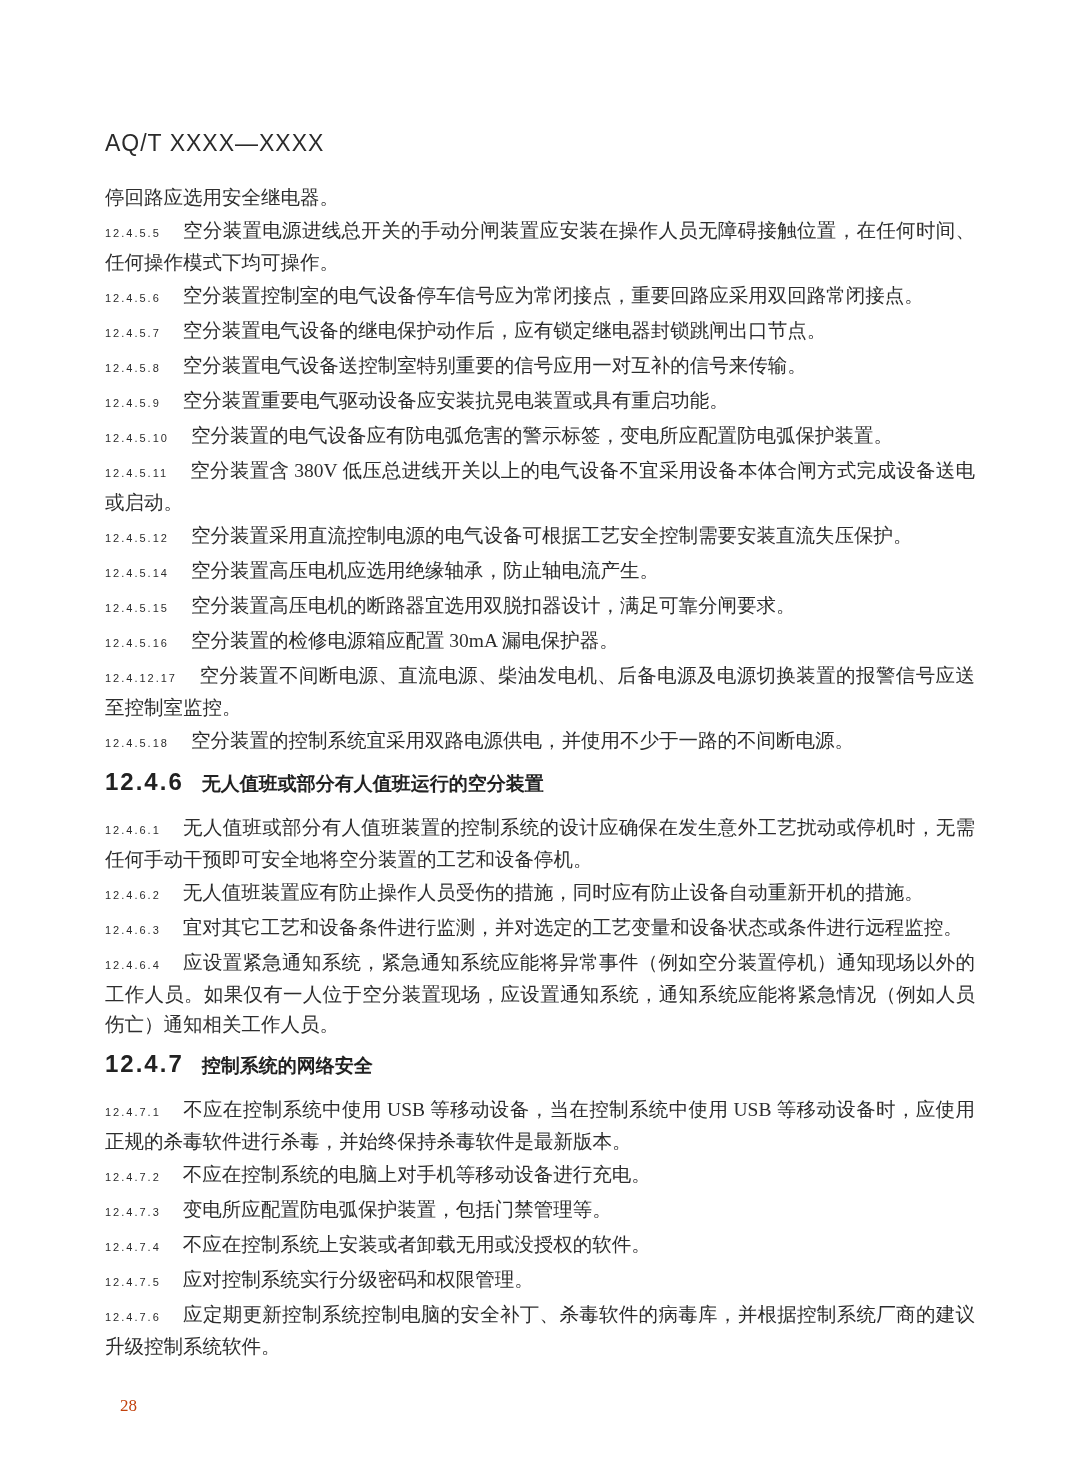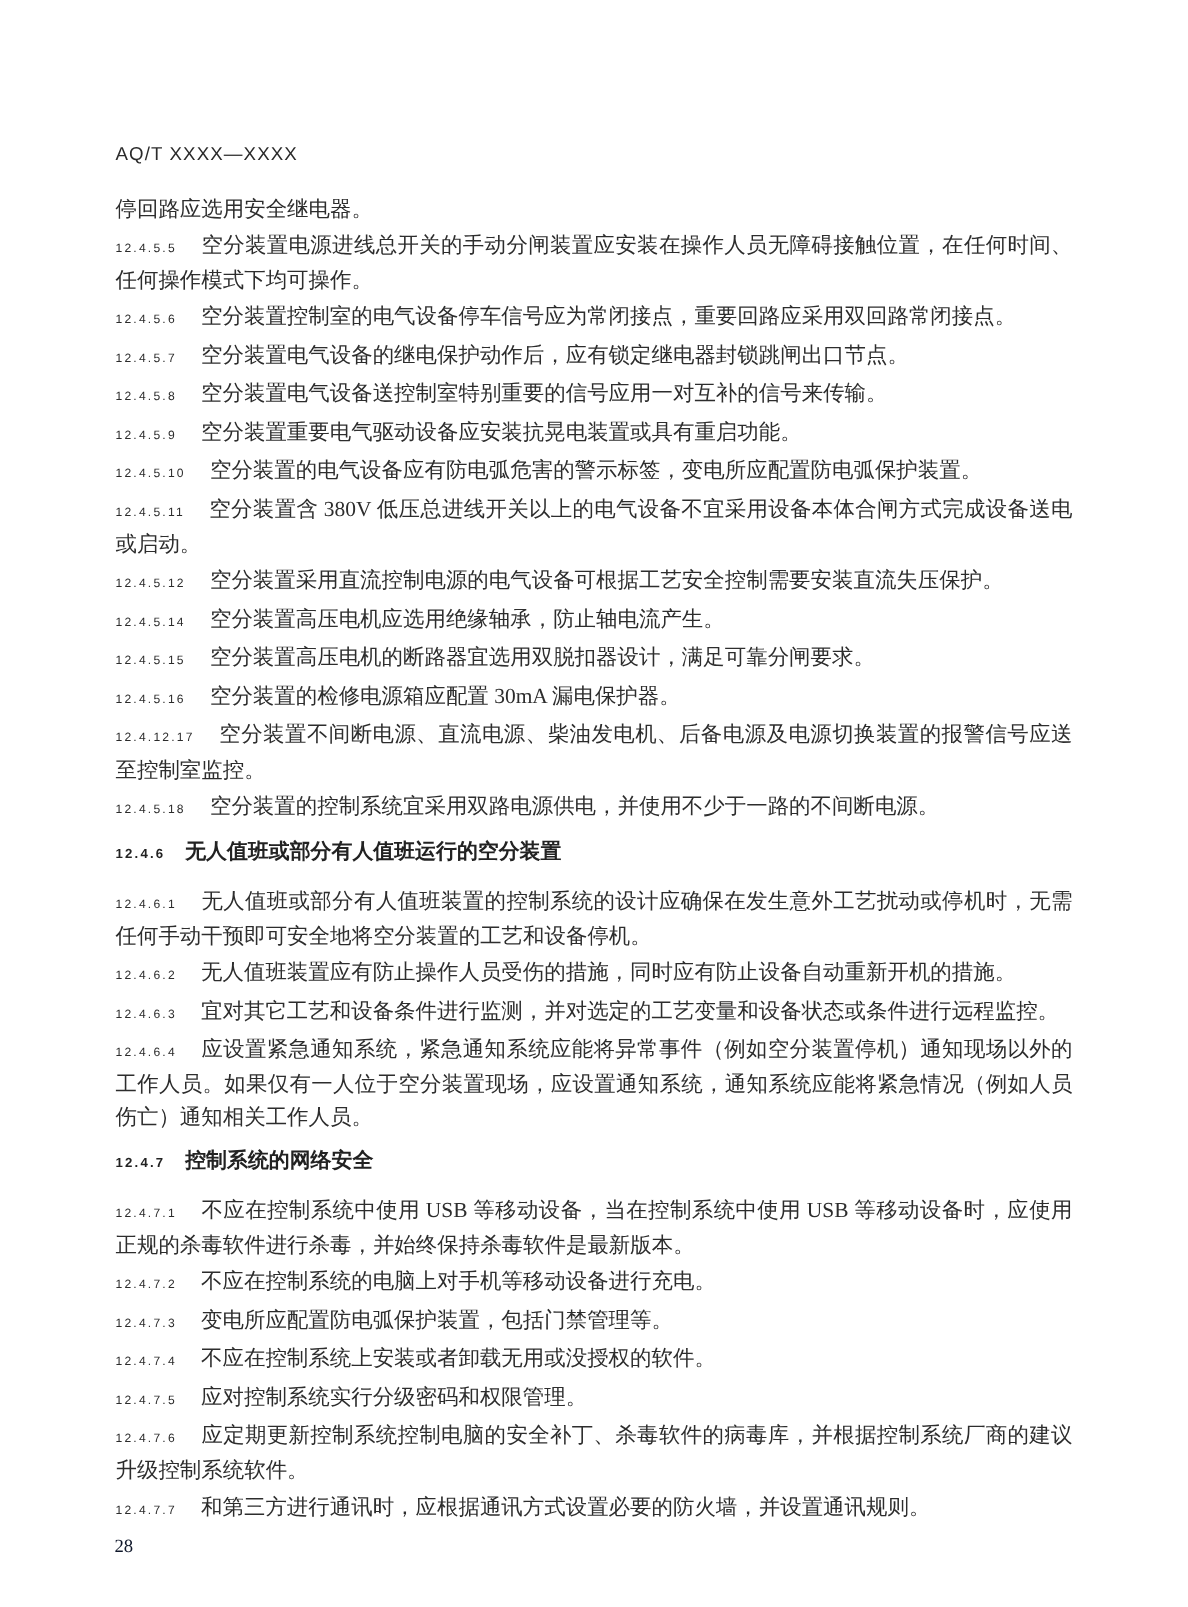--- a/index.html
+++ b/index.html
@@ -18,21 +18,21 @@
   .page {
     box-sizing: border-box;
     width: 1080px;
     height: 1461px;
     padding: 130px 105px 0 105px;
     position: relative;
     overflow: hidden;
   }
   .doc-header {
     font-family: "Liberation Sans", "DejaVu Sans", sans-serif;
-    font-size: 17px;
+    font-size: 23px;
     letter-spacing: 1px;
     color: #2b2b2b;
     margin-bottom: 26px;
     white-space: nowrap;
   }
   .doc-body {
     width: 870px;
     font-size: 19.5px;
     line-height: 30px;
     text-align: justify;
@@ -50,31 +50,31 @@
   }
   .num {
     font-family: "Liberation Sans", "DejaVu Sans", sans-serif;
     font-size: 11px;
     letter-spacing: 2px;
     margin-right: 22px;
     color: #2b2b2b;
     white-space: nowrap;
   }
   .heading .num {
-    font-size: 12px;
+    font-size: 24px;
     margin-right: 18px;
     color: #222222;
   }
   .doc-footer {
     position: absolute;
-    left: 104px;
+    left: 120px;
     top: 1396px;
     font-family: "Liberation Serif", "DejaVu Serif", serif;
     font-size: 17px;
-    color: #0f172a;
+    color: #c2410c;
   }
 </style>
 </head>
 <body>
 
 <div class="page">
   <div class="doc-header">AQ/T XXXX—XXXX</div>
 
   <main class="doc-body" id="doc-body">
       <p class="continuation"><span class="txt">停回路应选用安全继电器。</span></p>
@@ -96,17 +96,16 @@
       <p class="clause"><span class="num">12.4.6.2</span><span class="txt">无人值班装置应有防止操作人员受伤的措施，同时应有防止设备自动重新开机的措施。</span></p>
       <p class="clause"><span class="num">12.4.6.3</span><span class="txt">宜对其它工艺和设备条件进行监测，并对选定的工艺变量和设备状态或条件进行远程监控。</span></p>
       <p class="clause"><span class="num">12.4.6.4</span><span class="txt">应设置紧急通知系统，紧急通知系统应能将异常事件（例如空分装置停机）通知现场以外的工作人员。如果仅有一人位于空分装置现场，应设置通知系统，通知系统应能将紧急情况（例如人员伤亡）通知相关工作人员。</span></p>
       <p class="heading"><span class="num">12.4.7</span><span class="txt">控制系统的网络安全</span></p>
       <p class="clause"><span class="num">12.4.7.1</span><span class="txt">不应在控制系统中使用 USB 等移动设备，当在控制系统中使用 USB 等移动设备时，应使用正规的杀毒软件进行杀毒，并始终保持杀毒软件是最新版本。</span></p>
       <p class="clause"><span class="num">12.4.7.2</span><span class="txt">不应在控制系统的电脑上对手机等移动设备进行充电。</span></p>
       <p class="clause"><span class="num">12.4.7.3</span><span class="txt">变电所应配置防电弧保护装置，包括门禁管理等。</span></p>
       <p class="clause"><span class="num">12.4.7.4</span><span class="txt">不应在控制系统上安装或者卸载无用或没授权的软件。</span></p>
       <p class="clause"><span class="num">12.4.7.5</span><span class="txt">应对控制系统实行分级密码和权限管理。</span></p>
       <p class="clause"><span class="num">12.4.7.6</span><span class="txt">应定期更新控制系统控制电脑的安全补丁、杀毒软件的病毒库，并根据控制系统厂商的建议升级控制系统软件。</span></p>
-      <p class="clause"><span class="num">12.4.7.7</span><span class="txt">和第三方进行通讯时，应根据通讯方式设置必要的防火墙，并设置通讯规则。</span></p>
     </main>
 
   <div class="doc-footer">28</div>
 </div>
 
 </body></html>

